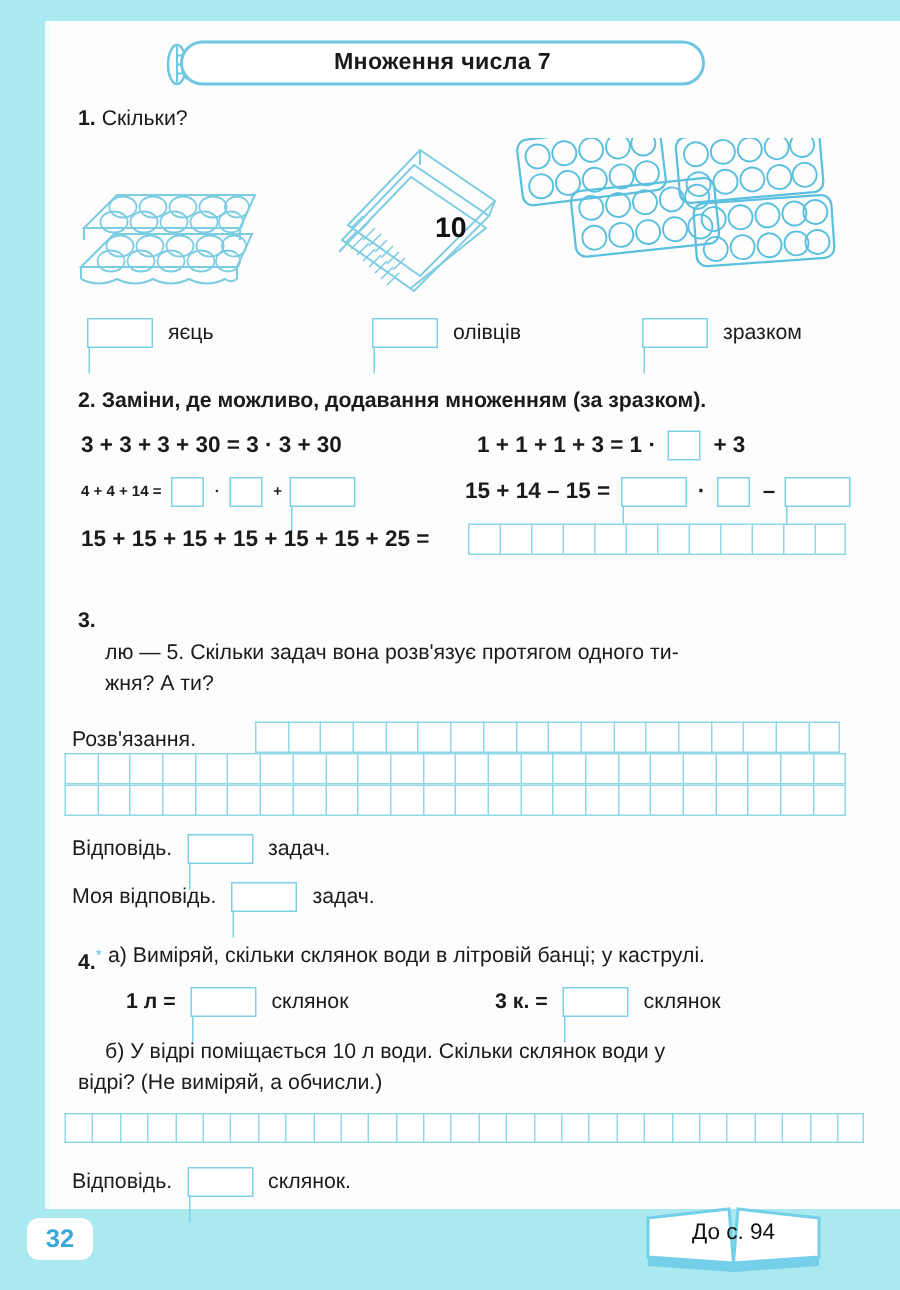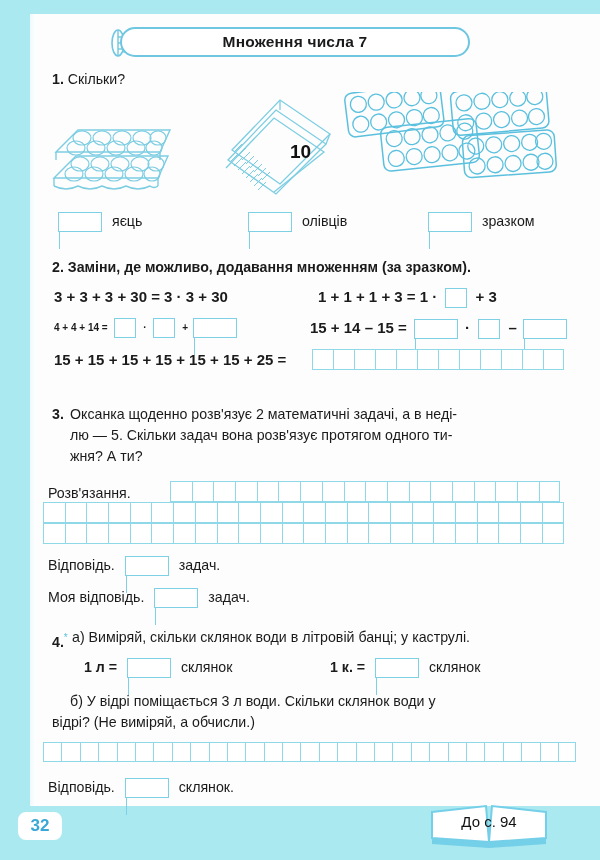--- a/index.html
+++ b/index.html
@@ -266,21 +266,20 @@
       <span class="cell" style="width:21px;height:21px"></span>
     <span class="cell" style="width:21px;height:21px"></span>
       <span class="cell" style="width:21px;height:21px"></span>
     <span class="cell" style="width:21px;height:21px"></span>
       <span class="cell" style="width:21px;height:21px"></span>
   </div>
 
   <div class="ptext" style="left:52px;top:405px;">
     <span class="tasknum">3.</span>
   </div>
-  <div class="ptext" style="left:70px;top:405px;">Оксанка щоденно розв'язує 2 математичні задачі, а в неді-</div>
   <div class="ptext" style="left:70px;top:426px;">лю — 5. Скільки задач вона розв'язує протягом одного ти-</div>
   <div class="ptext" style="left:70px;top:447px;">жня? А ти?</div>
 
   <div class="ptext" style="left:48px;top:484px;">Розв'язання.</div>
 
   <div class="grid" style="left:170px;top:481px;">
     <span class="cell" style="width:21.7px;height:21px"></span>
       <span class="cell" style="width:21.7px;height:21px"></span>
     <span class="cell" style="width:21.7px;height:21px"></span>
       <span class="cell" style="width:21.7px;height:21px"></span>
@@ -368,26 +367,26 @@
     <span class="tasknum">4.</span><span style="font-size:10px;color:#5bc0de;vertical-align:super;">*</span>
   </div>
   <div class="ptext" style="left:72px;top:628px;">а) Виміряй, скільки склянок води в літровій банці; у каструлі.</div>
 
   <div class="ptext" style="left:84px;top:658px;font-weight:bold;">
     <span>1 л =</span>
     <span class="bx bx2" style="margin:0 6px"><span class="half"></span><span class="half"></span></span>
     <span style="font-weight:normal">склянок</span>
   </div>
   <div class="ptext" style="left:330px;top:658px;font-weight:bold;">
-    <span>1 к. =</span>
+    <span>3 к. =</span>
     <span class="bx bx2" style="margin:0 6px"><span class="half"></span><span class="half"></span></span>
     <span style="font-weight:normal">склянок</span>
   </div>
 
-  <div class="ptext" style="left:70px;top:692px;">б) У відрі поміщається 3 л води. Скільки склянок води у</div>
+  <div class="ptext" style="left:70px;top:692px;">б) У відрі поміщається 10 л води. Скільки склянок води у</div>
   <div class="ptext" style="left:52px;top:713px;">відрі? (Не виміряй, а обчисли.)</div>
 
   <div class="grid" style="left:43px;top:742px;">
     <span class="cell" style="width:18.4px;height:20px"></span>
       <span class="cell" style="width:18.4px;height:20px"></span>
     <span class="cell" style="width:18.4px;height:20px"></span>
       <span class="cell" style="width:18.4px;height:20px"></span>
     <span class="cell" style="width:18.4px;height:20px"></span>
       <span class="cell" style="width:18.4px;height:20px"></span>
     <span class="cell" style="width:18.4px;height:20px"></span>

